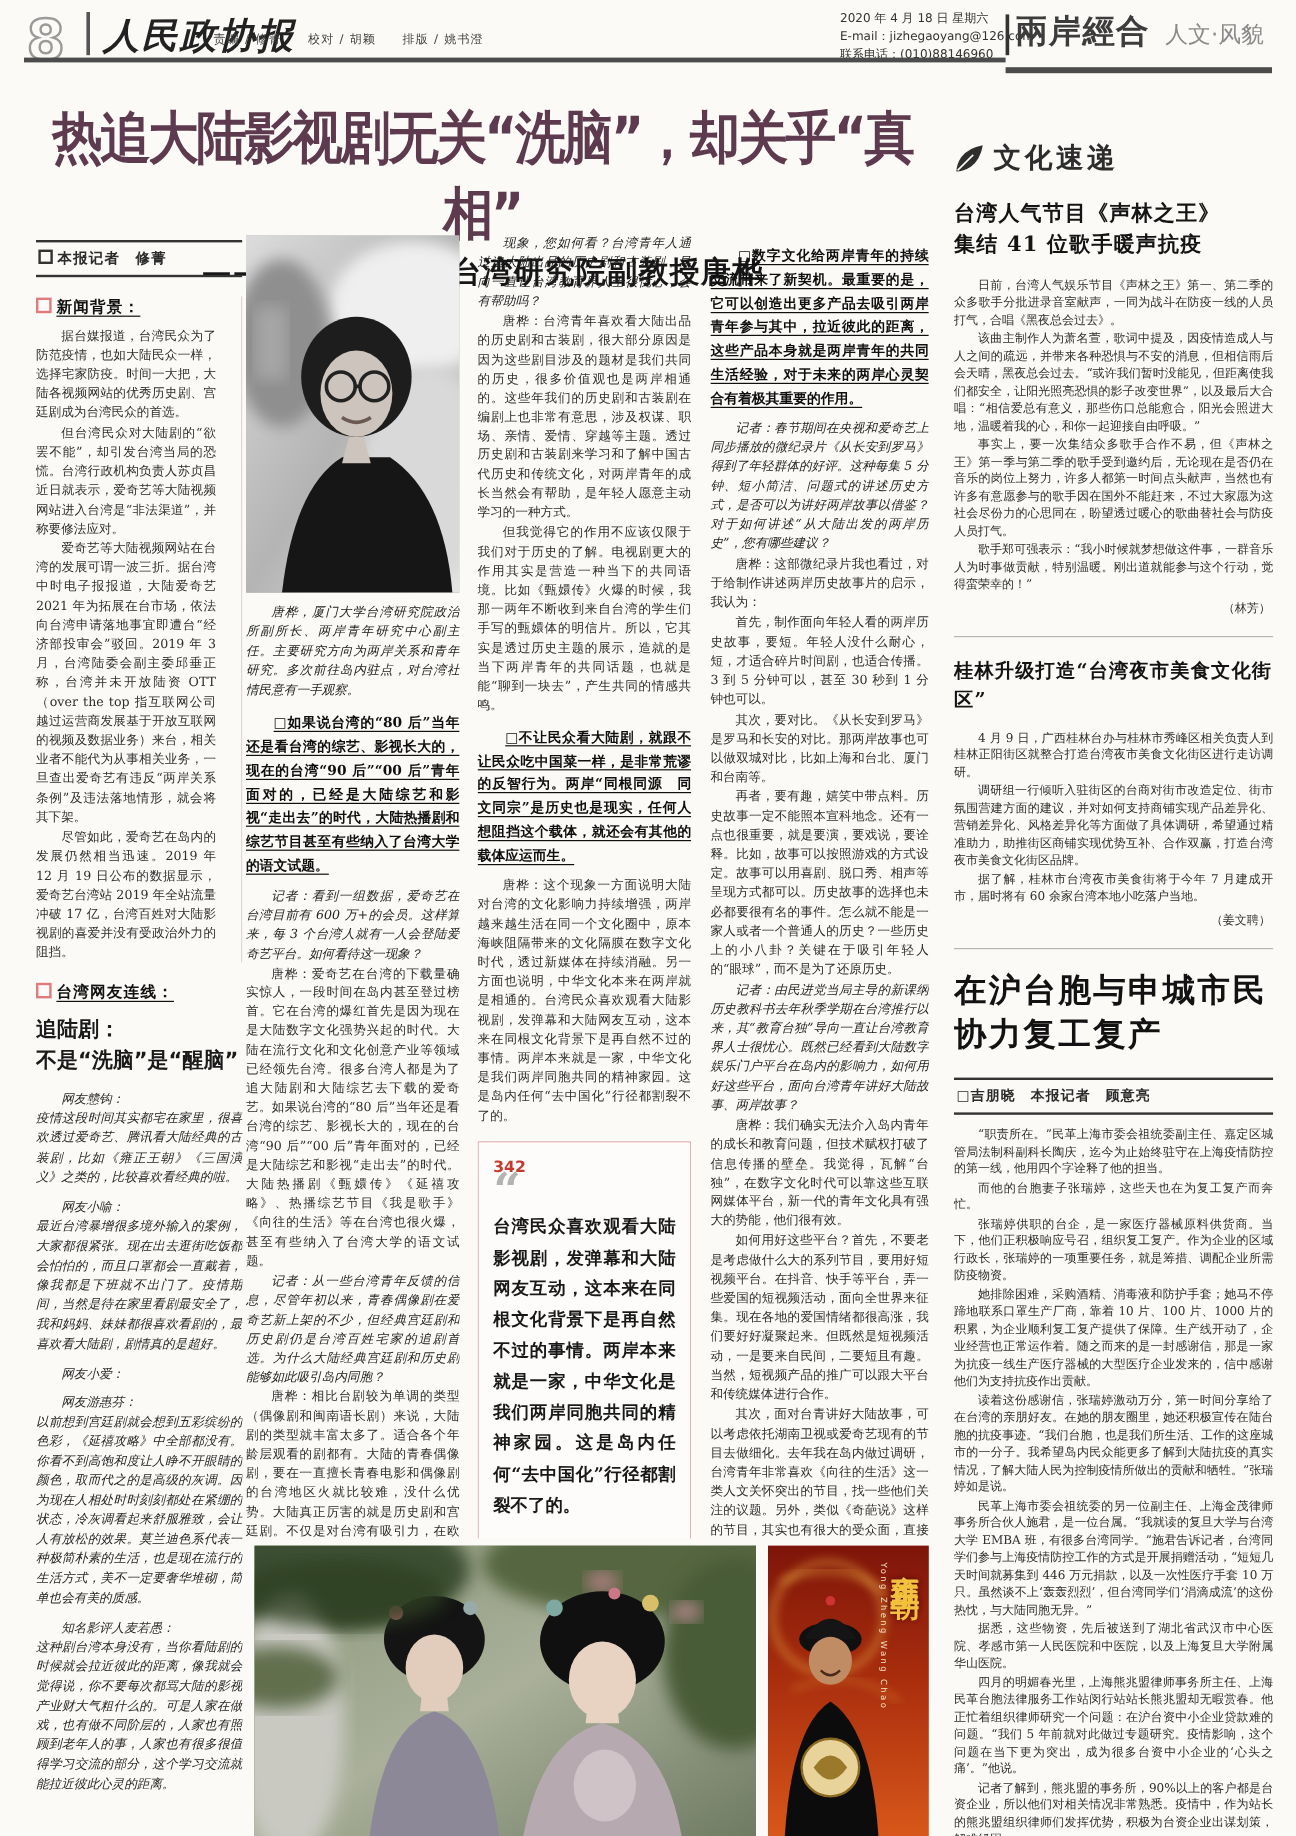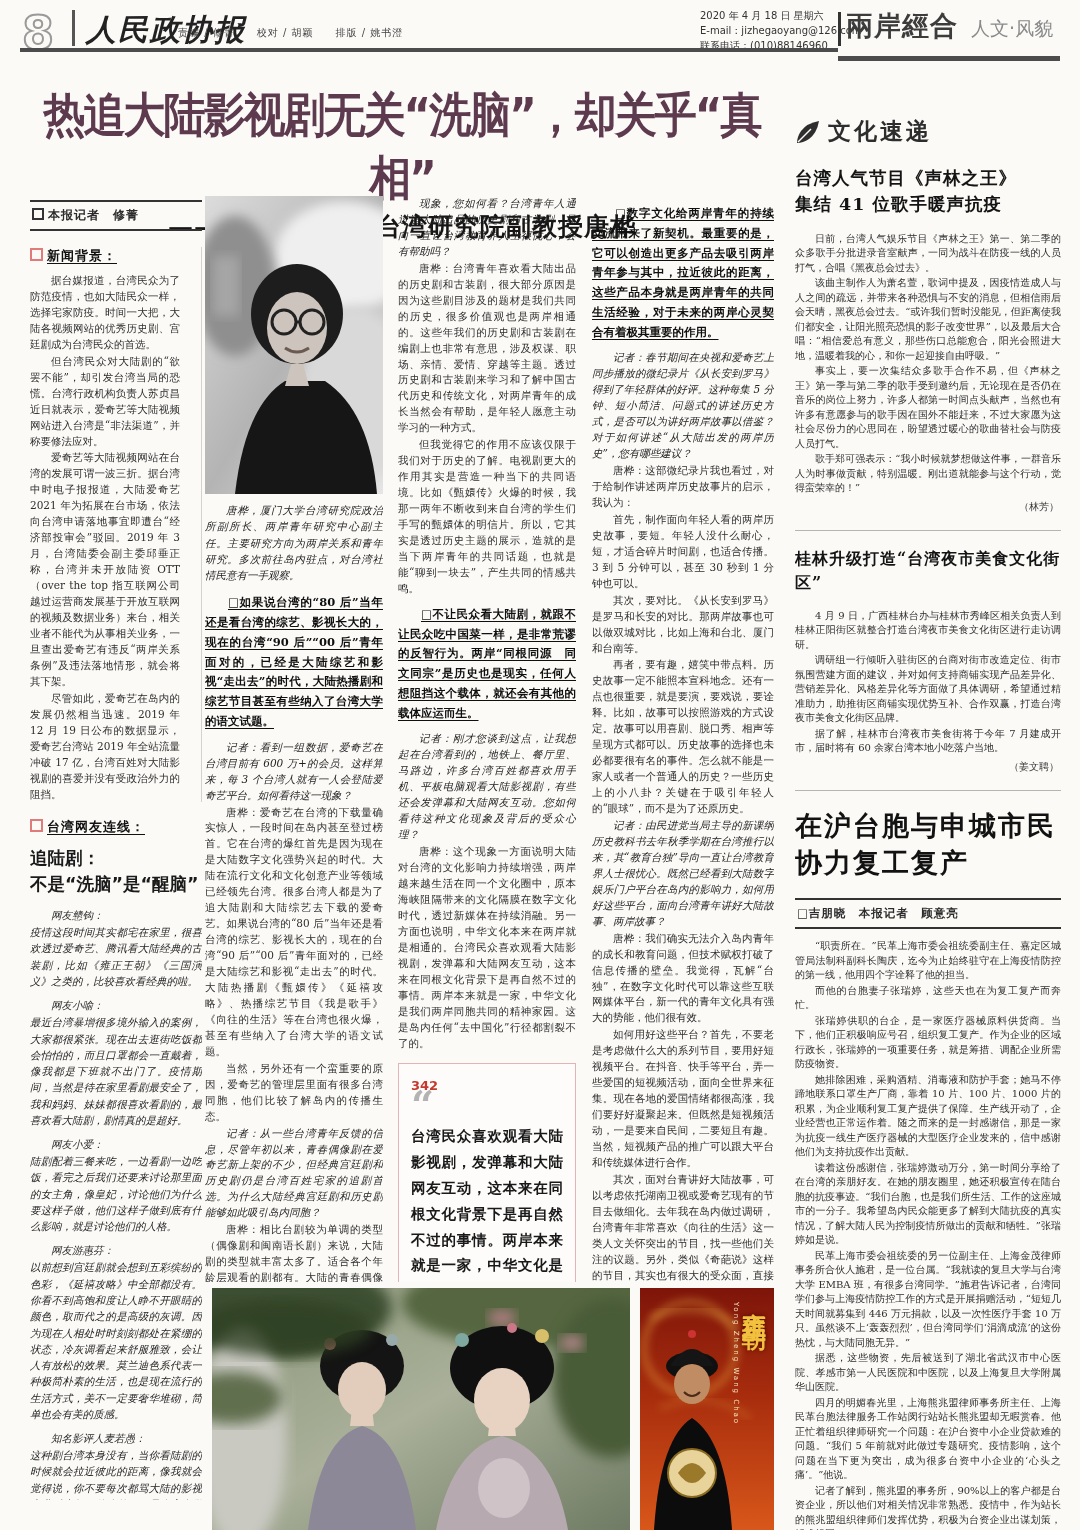--- a/index.html
+++ b/index.html
@@ -128,21 +128,20 @@
         <div class="comment">
         <span class="cname">网友戆钩：</span>
         <p>疫情这段时间其实都宅在家里，很喜欢透过爱奇艺、腾讯看大陆经典的古装剧，比如《雍正王朝》《三国演义》之类的，比较喜欢看经典的啦。</p>
       </div>
         <div class="comment">
         <span class="cname">网友小喻：</span>
         <p>最近台湾暴增很多境外输入的案例，大家都很紧张。现在出去逛街吃饭都会怕怕的，而且口罩都会一直戴着，像我都是下班就不出门了。疫情期间，当然是待在家里看剧最安全了，我和妈妈、妹妹都很喜欢看剧的，最喜欢看大陆剧，剧情真的是超好。</p>
       </div>
         <div class="comment">
         <span class="cname">网友小爱：</span>
-        <p>陆剧配着三餐来吃，一边看剧一边吃饭，看完之后我们还要来讨论那里面的女主角，像皇妃，讨论他们为什么要这样子做，他们这样子做到底有什么影响，就是讨论他们的人格。</p>
       </div>
         <div class="comment">
         <span class="cname">网友游惠芬：</span>
         <p>以前想到宫廷剧就会想到五彩缤纷的色彩，《延禧攻略》中全部都没有。你看不到高饱和度让人睁不开眼睛的颜色，取而代之的是高级的灰调。因为现在人相处时时刻刻都处在紧绷的状态，冷灰调看起来舒服雅致，会让人有放松的效果。莫兰迪色系代表一种极简朴素的生活，也是现在流行的生活方式，美不一定要奢华堆砌，简单也会有美的质感。</p>
       </div>
         <div class="comment">
         <span class="cname">知名影评人麦若愚：</span>
         <p>这种剧台湾本身没有，当你看陆剧的时候就会拉近彼此的距离，像我就会觉得说，你不要每次都骂大陆的影视产业财大气粗什么的。可是人家在做戏，也有做不同阶层的，人家也有照顾到老年人的事，人家也有很多很值得学习交流的部分，这个学习交流就能拉近彼此心灵的距离。</p>
       </div>
       </div>
@@ -174,33 +173,31 @@
         <path d="M80 152 Q92 160 104 152" stroke="#6b5a52" stroke-width="3" fill="none"></path>
         <path d="M30 298 Q40 210 80 185 L120 185 Q165 215 172 298 Z" fill="#161616"></path>
         <path d="M86 168 L80 190 L104 190 L98 168 Z" fill="#cdc4bd"></path>
       </svg>
     </div>
     <p class="caption">唐桦，厦门大学台湾研究院政治所副所长、两岸青年研究中心副主任。主要研究方向为两岸关系和青年研究。多次前往岛内驻点，对台湾社情民意有一手观察。</p>
     <div>
         <p class="para t-lead">□如果说台湾的“80 后”当年还是看台湾的综艺、影视长大的，现在的台湾“90 后”“00 后”青年面对的，已经是大陆综艺和影视“走出去”的时代，大陆热播剧和综艺节目甚至有些纳入了台湾大学的语文试题。</p>
         <p class="para t-q">记者：看到一组数据，爱奇艺在台湾目前有 600 万+的会员。这样算来，每 3 个台湾人就有一人会登陆爱奇艺平台。如何看待这一现象？</p>
         <p class="para t-a">唐桦：爱奇艺在台湾的下载量确实惊人，一段时间在岛内甚至登过榜首。它在台湾的爆红首先是因为现在是大陆数字文化强势兴起的时代。大陆在流行文化和文化创意产业等领域已经领先台湾。很多台湾人都是为了追大陆剧和大陆综艺去下载的爱奇艺。如果说台湾的“80 后”当年还是看台湾的综艺、影视长大的，现在的台湾“90 后”“00 后”青年面对的，已经是大陆综艺和影视“走出去”的时代。大陆热播剧《甄嬛传》《延禧攻略》、热播综艺节目《我是歌手》《向往的生活》等在台湾也很火爆，甚至有些纳入了台湾大学的语文试题。</p>
-        <p class="para t-a">当然，另外还有一个蛮重要的原因，爱奇艺的管理层里面有很多台湾同胞，他们比较了解岛内的传播生态。</p>
         <p class="para t-q">记者：从一些台湾青年反馈的信息，尽管年初以来，青春偶像剧在爱奇艺新上架的不少，但经典宫廷剧和历史剧仍是台湾百姓宅家的追剧首选。为什么大陆经典宫廷剧和历史剧能够如此吸引岛内同胞？</p>
         <p class="para t-a">唐桦：相比台剧较为单调的类型（偶像剧和闽南语长剧）来说，大陆剧的类型就丰富太多了。适合各个年龄层观看的剧都有。大陆的青春偶像剧，要在一直擅长青春电影和偶像剧的台湾地区火就比较难，没什么优势。大陆真正厉害的就是历史剧和宫廷剧。不仅是对台湾有吸引力，在欧美和东南亚一样非常有市场，吸粉无数。</p>
       </div>
   </div>
 
   <div class="col" style="left:398px;top:196px;width:178px;height:1086px;">
     <div>
         <p class="para t-q">现象，您如何看？台湾青年人通过追大陆出品的历史剧和古装剧，导向一直让台湾教育界人士很忧心，会有帮助吗？</p>
         <p class="para t-a">唐桦：台湾青年喜欢看大陆出品的历史剧和古装剧，很大部分原因是因为这些剧目涉及的题材是我们共同的历史，很多价值观也是两岸相通的。这些年我们的历史剧和古装剧在编剧上也非常有意思，涉及权谋、职场、亲情、爱情、穿越等主题。透过历史剧和古装剧来学习和了解中国古代历史和传统文化，对两岸青年的成长当然会有帮助，是年轻人愿意主动学习的一种方式。</p>
         <p class="para t-a">但我觉得它的作用不应该仅限于我们对于历史的了解。电视剧更大的作用其实是营造一种当下的共同语境。比如《甄嬛传》火爆的时候，我那一两年不断收到来自台湾的学生们手写的甄嬛体的明信片。所以，它其实是透过历史主题的展示，造就的是当下两岸青年的共同话题，也就是能“聊到一块去”，产生共同的情感共鸣。</p>
         <p class="para t-lead">□不让民众看大陆剧，就跟不让民众吃中国菜一样，是非常荒谬的反智行为。两岸“同根同源　同文同宗”是历史也是现实，任何人想阻挡这个载体，就还会有其他的载体应运而生。</p>
-        <p class="para t-q">记者：刚才您谈到这点，让我想起在台湾看到的，地铁上、餐厅里、马路边，许多台湾百姓都喜欢用手机、平板电脑观看大陆影视剧，有些还会发弹幕和大陆网友互动。您如何看待这种文化现象及背后的受众心理？</p>
         <p class="para t-a">唐桦：这个现象一方面说明大陆对台湾的文化影响力持续增强，两岸越来越生活在同一个文化圈中，原本海峡阻隔带来的文化隔膜在数字文化时代，透过新媒体在持续消融。另一方面也说明，中华文化本来在两岸就是相通的。台湾民众喜欢观看大陆影视剧，发弹幕和大陆网友互动，这本来在同根文化背景下是再自然不过的事情。两岸本来就是一家，中华文化是我们两岸同胞共同的精神家园。这是岛内任何“去中国化”行径都割裂不了的。</p>
       </div>
     <div class="qbox">
       <div class="qnum">342</div>
       <span class="qmark">“</span>
       <div class="qtext">台湾民众喜欢观看大陆影视剧，发弹幕和大陆网友互动，这本来在同根文化背景下是再自然不过的事情。两岸本来就是一家，中华文化是我们两岸同胞共同的精神家园。这是岛内任何“去中国化”行径都割裂不了的。</div>
       
     </div>
 
   </div>

